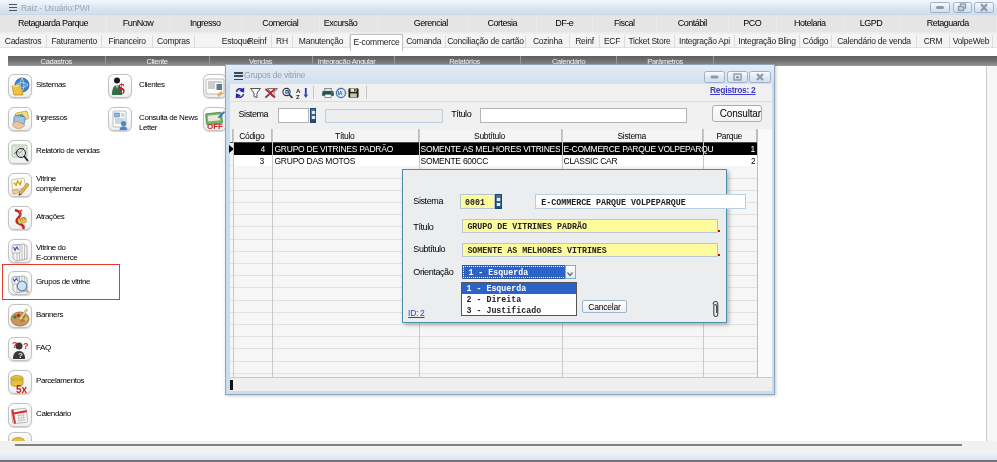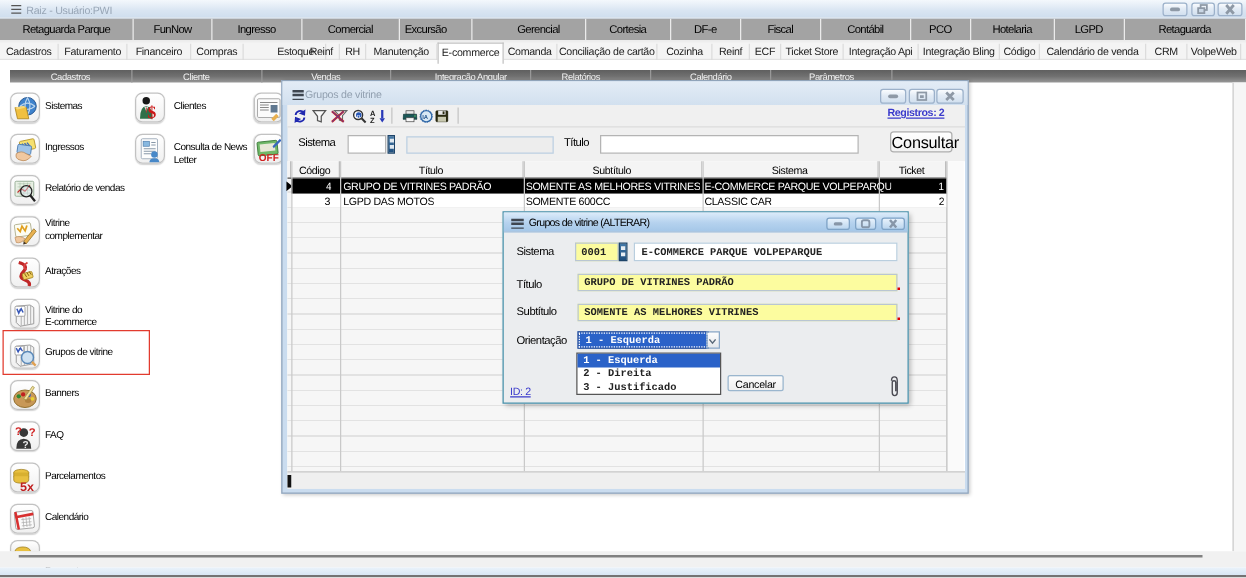--- a/index.html
+++ b/index.html
@@ -11,21 +11,21 @@
 #titlebar { left:0; top:0; width:997px; height:15px;
   background:linear-gradient(#f4f8fc,#d9e5f2 60%,#cfdeee); border-bottom:1px solid #cdd9e6; }
 #titlebar .burger { position:absolute; left:9px; top:4px; width:8px; height:7px; }
 #titlebar .burger i { display:block; height:1.3px; background:#555; margin-bottom:1.5px; }
 #titlebar .ttext { position:absolute; left:21px; top:3px; font-size:8.5px; letter-spacing:-0.2px; color:#98a6b6; }
 .winbtn { border:1px solid #9cb1ca; border-radius:2.5px;
   background:linear-gradient(#fafcfe,#e2ebf5 45%,#d2e0ef); }
 .winbtn svg { display:block; margin:0 auto; }
 
 
-#menurow1 { left:0; top:15px; width:997px; height:18px; background:#a3a3a3;
+#menurow1 { left:0; top:15px; width:997px; height:18px; background:#e5e5e5;
   border-bottom:1px solid #ececec; }
 #menurow1 .mi { position:absolute; top:0; height:17px; text-align:center; font-size:9px;
   letter-spacing:-0.5px; color:#000; line-height:16px; border-right:1px solid #ebebeb;
   white-space:nowrap; overflow:visible; }
 
 
 #menurow2 { left:0; top:33px; width:997px; height:15px; background:#f4f4f4;
   border-top:1px solid #ededed; border-bottom:1px solid #e2e2e2; }
 #menurow2 .tab { position:absolute; top:1px; height:13px; font-size:8.5px; letter-spacing:-0.25px;
   color:#222; text-align:center; line-height:13px; border-right:1px solid #dcdcdc;
@@ -60,22 +60,22 @@
   background:#f0f0f0; }
 
 #toolbar { position:absolute; left:0; top:0; width:542px; height:18px; background:#f0f0f0;
   border-bottom:1px solid #dcdcdc; }
 #toolbar svg { position:absolute; top:3px; }
 .tsep { position:absolute; top:2px; width:1px; height:13px; background:#c4c4c4; }
 
 .flabel { position:absolute; font-size:9px; letter-spacing:-0.4px; color:#000; }
 .tinput { position:absolute; background:#fff; border:1px solid #b4b4b4; }
 #consultar { position:absolute; background:linear-gradient(#fefefe,#f2f2f2);
-  border:1px solid #aeaeae; border-radius:3px; font-size:13px; letter-spacing:-0.2px;
-  text-align:left; }
+  border:1px solid #aeaeae; border-radius:3px; font-size:10px; letter-spacing:-0.2px;
+  text-align:right; }
 
 
 #grid { position:absolute; left:0; top:44.5px; width:542px; height:248px; background:#fff; }
 #gridrows { position:absolute; left:0; top:13.7px; width:527px; bottom:0;
   background:repeating-linear-gradient(to bottom, #f6f6f6 0, #f6f6f6 11.2px, #e2e2e2 11.2px, #e2e2e2 12.2px); }
 .gh { position:absolute; top:0; height:13.7px; font-size:8.5px; letter-spacing:-0.3px;
   text-align:center; line-height:14px; background:#f4f4f4; color:#000; border-right:1px solid #bdbdbd; }
 .vline { position:absolute; top:0; bottom:0; width:1px; background:#c9c9c9; }
 .cell { position:absolute; font-size:8.5px; letter-spacing:-0.25px; line-height:12.2px; white-space:nowrap; overflow:hidden; }
 #scrstrip { position:absolute; left:0; top:292.5px; width:542px; height:14.5px; background:#efefef;
@@ -84,21 +84,21 @@
 
 #dialog { position:absolute; left:402px; top:169px; width:324.5px; height:154px;
   border:1.5px solid #4690aa; background:#ebedef; box-shadow:2px 2px 4px rgba(0,0,0,0.28); z-index:10; }
 #dialog .dtitle { position:absolute; left:0; top:0; right:0; height:15.5px;
   background:linear-gradient(#dcebfa,#b5d2ee 55%,#a5c7e8); border-bottom:1px solid #9cbcdc; }
 .dlabel { position:absolute; font-size:9px; letter-spacing:-0.4px; color:#000; }
 .mono { font-family:"Liberation Mono", monospace; font-weight:bold; font-size:8.3px; color:#222; }
 .yfield { position:absolute; background:#fcfc9f; border:1px solid #b9c6d2;
   line-height:11px; padding:1.5px 0 0 4px; white-space:nowrap; overflow:visible; }
 .wfield { position:absolute; background:#fff; border:1px solid #b9cede;
-  line-height:11px; padding:1.5px 0 0 5px; white-space:nowrap; overflow:visible; }
+  line-height:11px; padding:1.5px 0 0 5px; white-space:nowrap; overflow:visible;margin-left:28px; }
 .bluebtn { position:absolute; background:linear-gradient(#4379a8,#1f4e7e); border:1px solid #1d4469; }
 .link { color:#3a3acc; text-decoration:underline; position:absolute; font-size:8.5px; letter-spacing:-0.3px; }
 .reddot { position:absolute; width:2px; height:2px; background:#e00000; }
 
 
 #botstrip1 { left:0; top:441px; width:997px; height:13px; background:#f1f1f1; }
 #botline { left:15px; top:444px; width:947px; height:2px; background:#818181; }
 #statusbar { left:0; top:454px; width:997px; height:6px; background:linear-gradient(#eaf2fa,#d8e6f4); }
 #botedge { left:0; top:460px; width:997px; height:2px; background:#737373; }
 #rightsb { left:986px; top:66px; width:11px; height:375px; background:#f6f6f6; border-left:1px solid #cccccc; }
@@ -169,21 +169,21 @@
   <div class="tab" style="left:800px;width:32px">Código</div>
   <div class="tab" style="left:832px;width:85px">Calendário de venda</div>
   <div class="tab" style="left:917px;width:33px">CRM</div>
   <div class="tab" style="left:950px;width:43px">VolpeWeb</div>
 </div>
 
 <div class="abs" id="graybar">
   <div class="seg" style="left:0;width:97.6px">Cadastros</div>
   <div class="seg" style="left:97.6px;width:104px">Cliente</div>
   <div class="seg" style="left:201.6px;width:103.2px">Vendas</div>
-  <div class="seg" style="left:321px;width:96.3px">Integração Angular</div>
+  <div class="seg" style="left:291px;width:96.3px">Integração Angular</div>
   <div class="seg" style="left:401.1px;width:112px">Relatórios</div>
   <div class="seg" style="left:513.1px;width:96.1px">Calendário</div>
   <div class="seg" style="left:609.2px;width:97px">Parâmetros</div>
 </div>
 
 <div class="abs" id="rightsb"></div>
 
 <div id="sidebar">
 
   <div class="icon" style="left:8px;top:74px">
@@ -439,78 +439,55 @@
     <div class="tinput" style="left:250.7px;top:24px;width:206.4px;height:15px"></div>
     <div id="consultar" style="left:482.8px;top:20.5px;width:49.5px;height:17px;line-height:16px">Consultar</div>
     <div id="grid">
       <div id="gridrows"></div>
       <div class="abs" style="left:527px;top:0;width:14px;height:248px;background:#fafafa;border-left:1px solid #bdbdbd"></div>
       <div class="gh" style="left:0;width:3px"></div>
       <div class="gh" style="left:3px;width:39.5px">Código</div>
       <div class="gh" style="left:42.5px;width:146.5px">Título</div>
       <div class="gh" style="left:189px;width:143px">Subtítulo</div>
       <div class="gh" style="left:332px;width:141.5px">Sistema</div>
-      <div class="gh" style="left:473.5px;width:53.5px">Ticket</div>
+      <div class="gh" style="left:473.5px;width:53.5px">Parque</div>
       <div class="abs" style="left:0;top:13.2px;width:527px;height:1px;background:#4a4a4a"></div>
 
       <div class="abs" style="left:3px;top:14.2px;width:524px;height:12.2px;background:#000">
         <div class="cell" style="color:#fff;left:28px;top:0">4</div>
         <div class="cell" style="color:#fff;left:42px;top:0">GRUPO DE VITRINES PADRÃO</div>
         <div class="cell" style="color:#fff;left:188px;top:0">SOMENTE AS MELHORES VITRINES</div>
         <div class="cell" style="color:#fff;left:331px;top:0">E-COMMERCE PARQUE VOLPEPARQU</div>
         <div class="cell" style="color:#fff;left:518px;top:0">1</div>
       </div>
 
       <svg class="abs" style="left:-1px;top:16px" width="5" height="8" viewBox="0 0 5 8">
           <path d="M0 0 L5 4 L0 8 Z" fill="#000"></path>
         </svg>
 
       <div class="abs" style="left:3px;top:26.4px;width:524px;height:11.2px;background:#fff"></div>
       <div class="cell" style="left:30px;top:26.4px">3</div>
-      <div class="cell" style="left:45px;top:26.4px">LGPD DAS MOTOS</div>
+      <div class="cell" style="left:45px;top:26.4px">GRUPO DAS MOTOS</div>
       <div class="cell" style="left:191px;top:26.4px">SOMENTE 600CC</div>
       <div class="cell" style="left:334px;top:26.4px">CLASSIC CAR</div>
       <div class="cell" style="left:521.5px;top:26.4px">2</div>
 
       <div class="vline" style="left:3px"></div>
       <div class="vline" style="left:42.5px"></div>
       <div class="vline" style="left:189px"></div>
       <div class="vline" style="left:332px"></div>
       <div class="vline" style="left:473.5px"></div>
     </div>
     <div id="scrstrip">
         <div style="position:absolute;left:0.5px;top:2px;width:3px;height:10px;background:#111"></div>
       </div>
   </div>
 </div>
 
 <div id="dialog">
-  <div class="dtitle">
-    <div class="wburger" style="left:6px;top:5px;width:10px">
-        <i></i>
-        <i></i>
-        <i></i>
-      </div>
-    <div style="position:absolute;left:20px;top:3px;font-size:8.5px;letter-spacing:-0.55px;color:#000">Grupos de vitrine (ALTERAR)</div>
-    <div class="winbtn" style="position:absolute;left:258px;top:4px;width:19px;height:10px;border-color:#7fa3c6;background:linear-gradient(#e8f2fc,#bcd6ee)">
-      <svg width="17" height="8" viewBox="0 0 17 8">
-          <rect x="5" y="2.8" width="7" height="2.6" rx="1.3" fill="#8796a8"></rect>
-        </svg>
-      </div>
-    <div class="winbtn" style="position:absolute;left:281px;top:4px;width:17px;height:10px;border-color:#7fa3c6;background:linear-gradient(#e8f2fc,#bcd6ee)">
-      <svg width="15" height="8" viewBox="0 0 15 8">
-          <rect x="4.5" y="1.2" width="6" height="5.6" rx="1.5" fill="none" stroke="#8796a8" stroke-width="1.5"></rect>
-        </svg>
-      </div>
-    <div class="winbtn" style="position:absolute;left:302px;top:4px;width:19px;height:10px;border-color:#7fa3c6;background:linear-gradient(#e8f2fc,#bcd6ee)">
-      <svg width="17" height="8" viewBox="0 0 17 8">
-          <path d="M6 1 L11 7 M11 1 L6 7" stroke="#8796a8" stroke-width="2"></path>
-        </svg>
-      </div>
-  </div>
   <div class="dlabel" style="left:10.3px;top:26px">Sistema</div>
   <div class="yfield mono" style="left:57px;top:24px;width:35.2px;height:15px">0001</div>
   <div class="bluebtn" style="left:92.2px;top:24px;width:6.5px;height:15px">
     <svg width="5" height="13" viewBox="0 0 5 13">
         <rect x="0.8" y="2" width="3.4" height="3" fill="#e8eef4"></rect>
         <rect x="0.8" y="7" width="3.4" height="3" fill="#e8eef4"></rect>
       </svg></div>
   <div class="wfield mono" style="left:104.3px;top:24px;width:210.5px;height:15px">E-COMMERCE PARQUE VOLPEPARQUE</div>
   <div class="dlabel" style="left:10.3px;top:51.5px">Título</div>
   <div class="yfield mono" style="left:59.4px;top:48.5px;width:255.4px;height:14px">GRUPO DE VITRINES PADRÃO</div>

